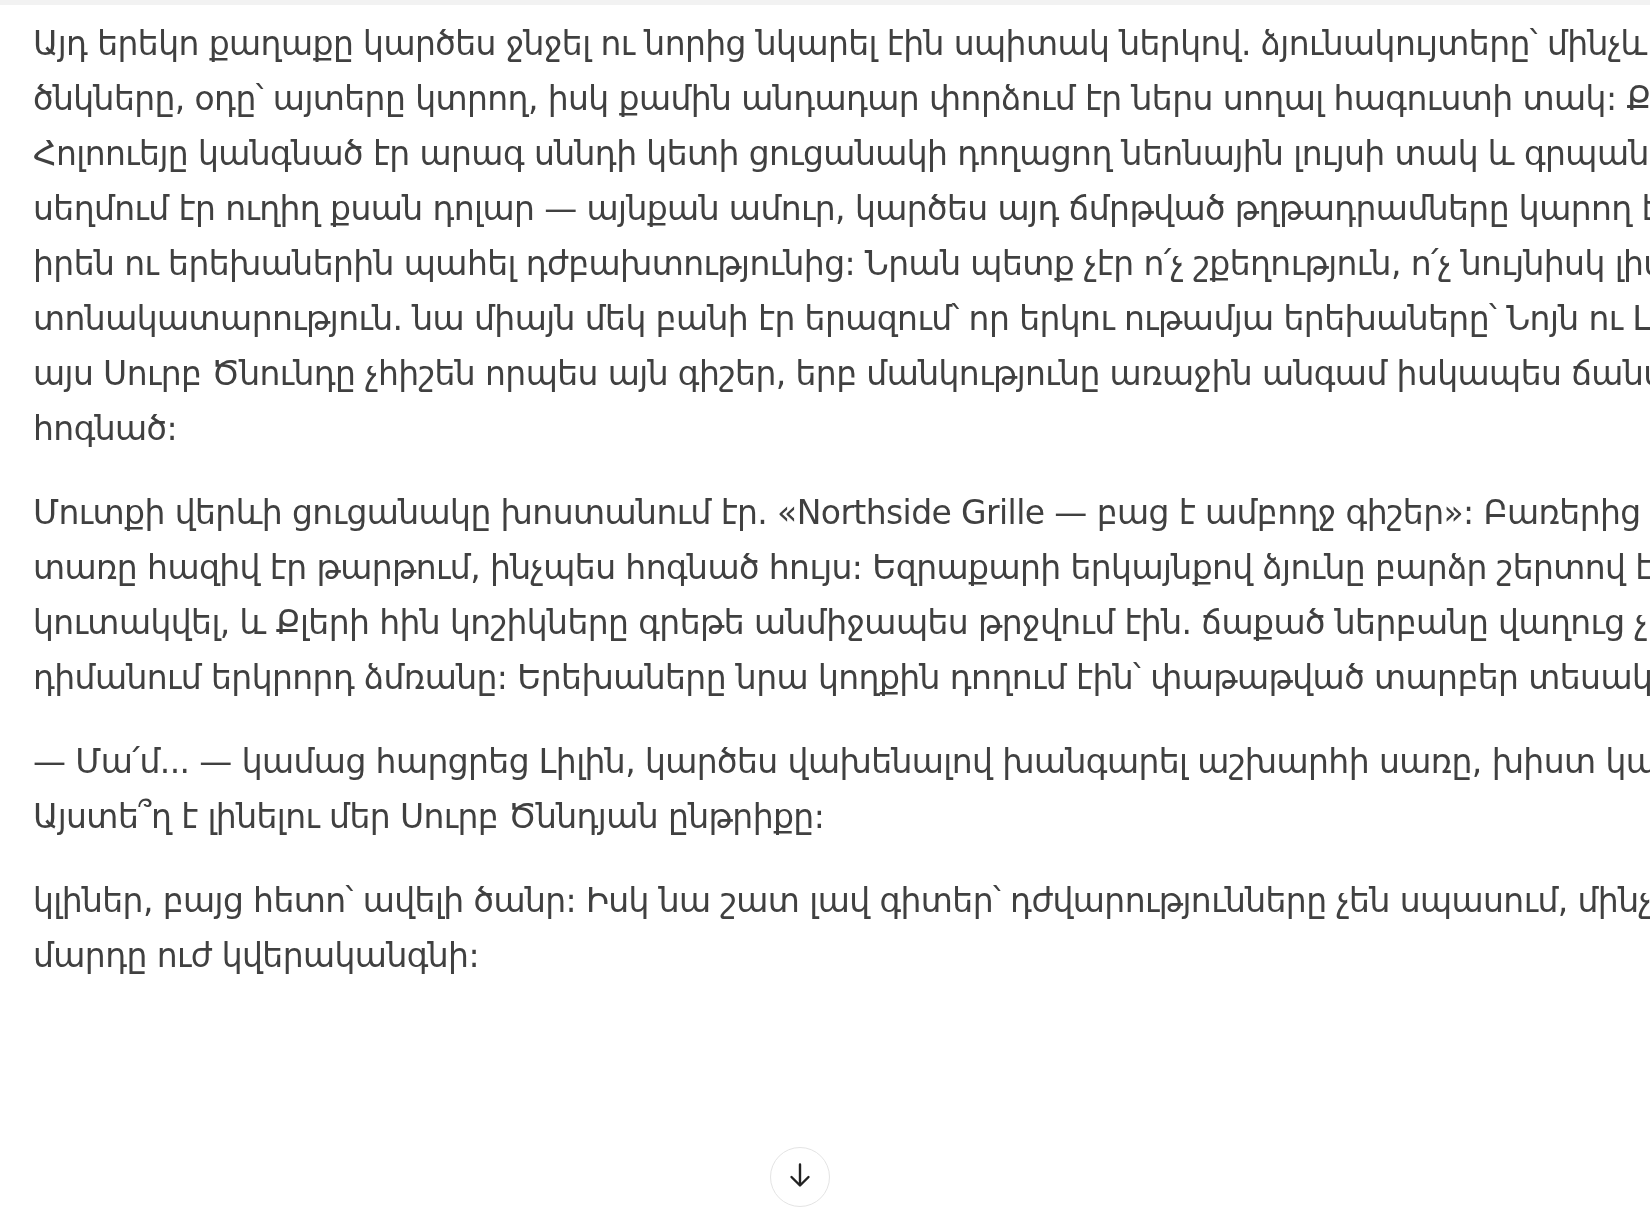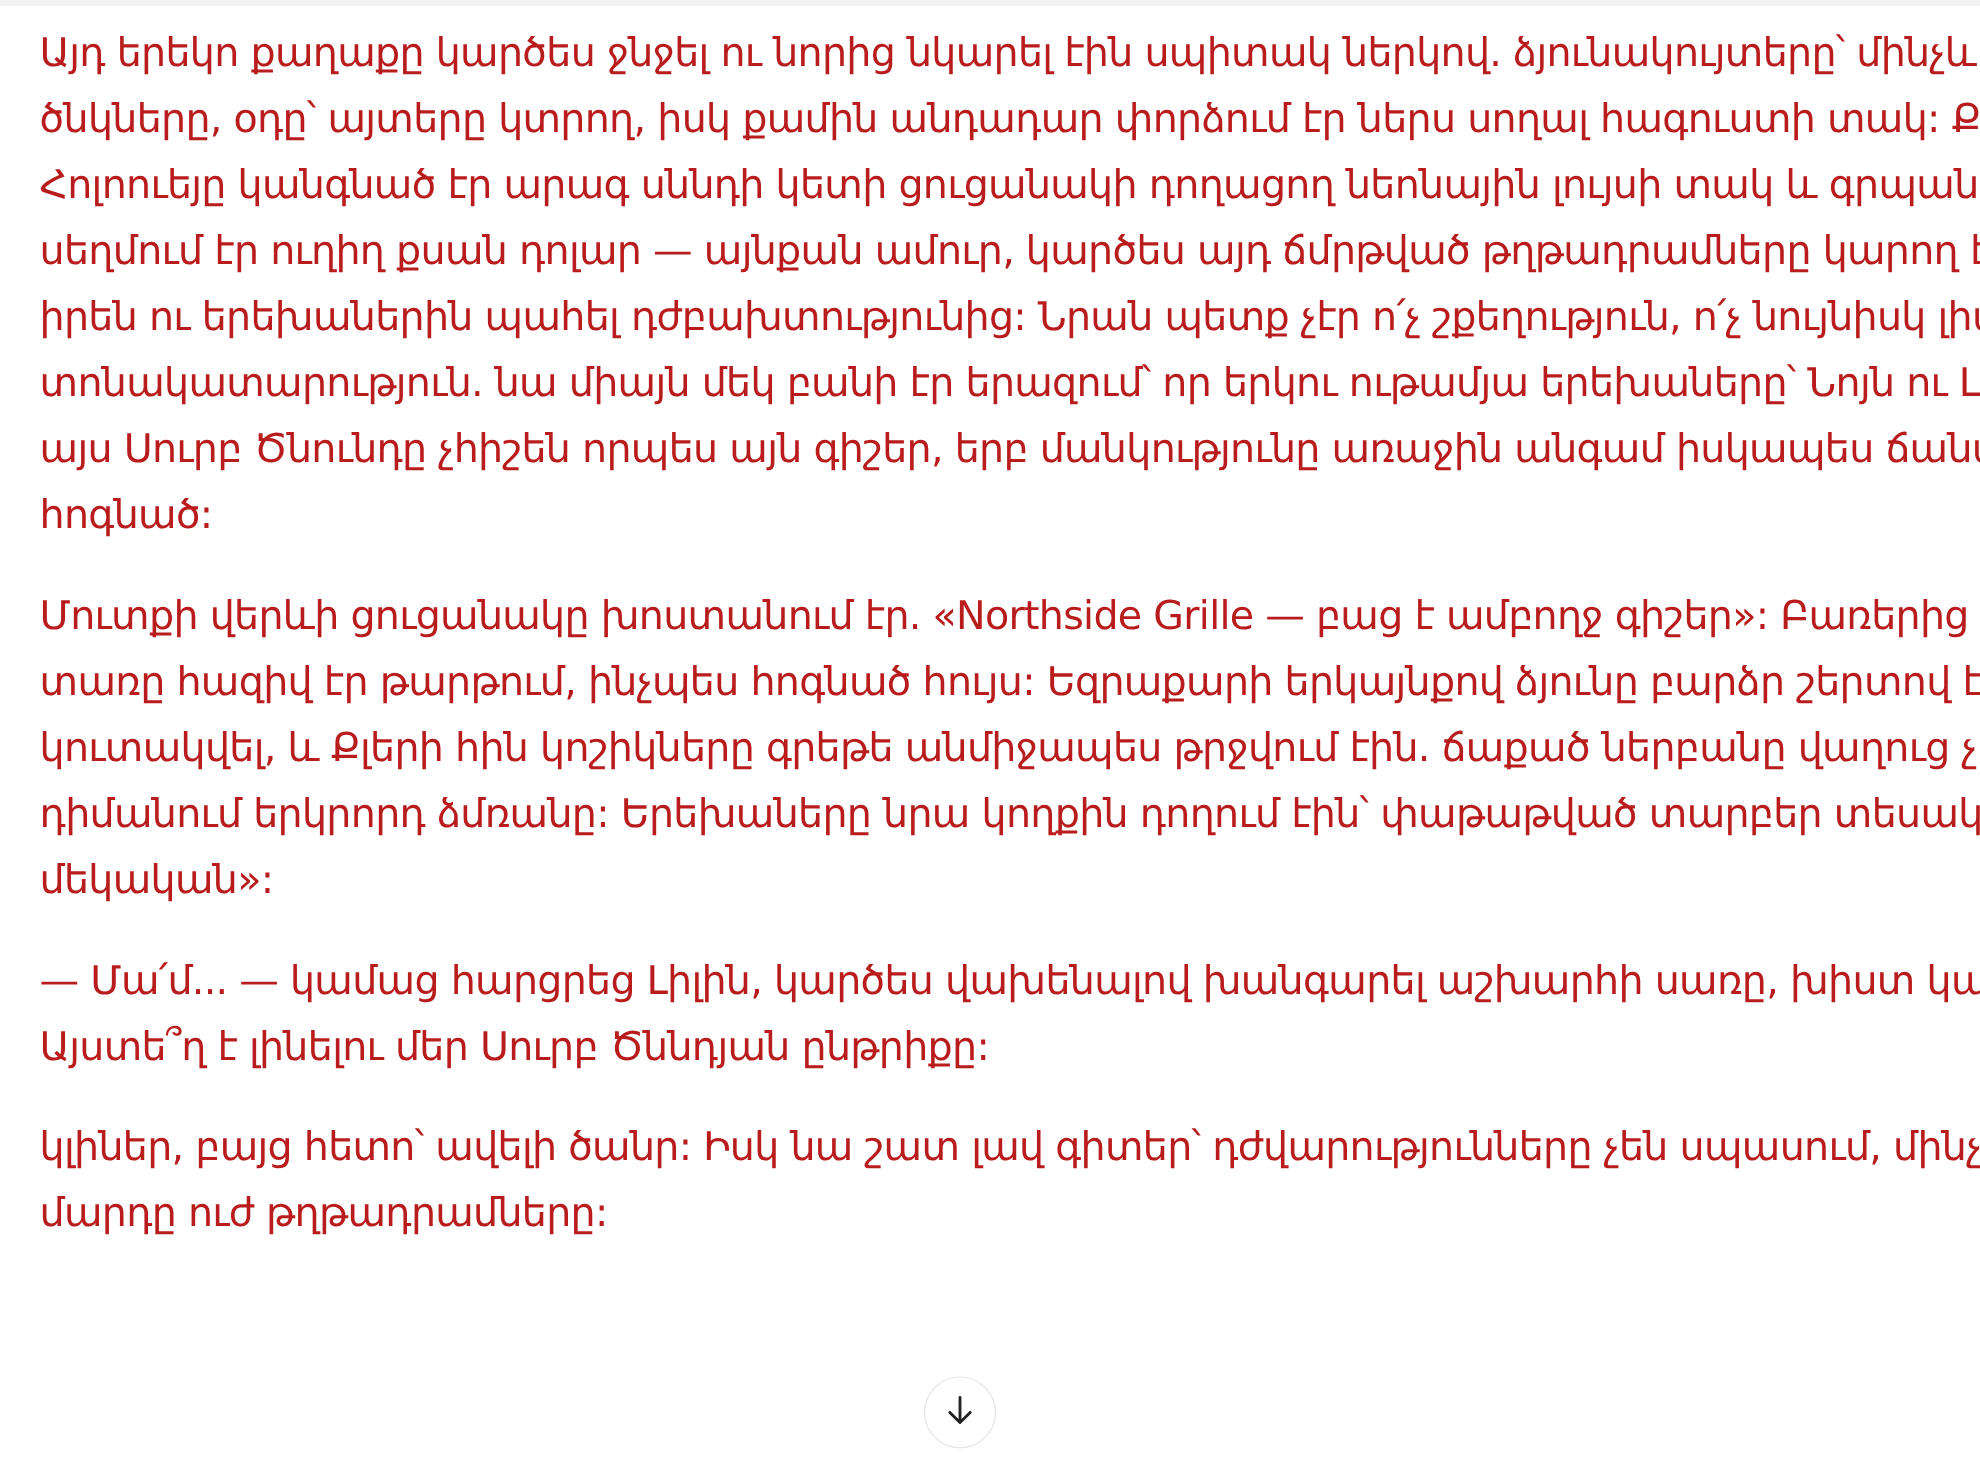--- a/index.html
+++ b/index.html
@@ -21,21 +21,21 @@
     color: #1b1b1b;
   }
   .paragraph {
     margin: 0 0 29px 0;
   }
   .line {
     font-size: 33px;
     line-height: 55px;
     letter-spacing: -0.6px;
     white-space: nowrap;
-    color: #b91c1c;
+    color: #404040;
   }
   .scroll-down-btn {
     position: absolute;
     left: 770px;
     top: 1147px;
     width: 60px;
     height: 60px;
     border-radius: 50%;
     background: #ffffff;
     border: 1px solid #e4e4e4;
@@ -64,29 +64,28 @@
       <div class="line">իրեն ու երեխաներին պահել դժբախտությունից: Նրան պետք չէր ո՛չ շքեղություն, ո՛չ նույնիսկ լիարժեք</div>
       <div class="line">տոնակատարություն. նա միայն մեկ բանի էր երազում՝ որ երկու ութամյա երեխաները՝ Նոյն ու Լիլին,</div>
       <div class="line">այս Սուրբ Ծնունդը չհիշեն որպես այն գիշեր, երբ մանկությունը առաջին անգամ իսկապես ճանաչեց</div>
       <div class="line">հոգնած:</div>
     </div>
     <div class="paragraph">
       <div class="line">Մուտքի վերևի ցուցանակը խոստանում էր. «Northside Grille — բաց է ամբողջ գիշեր»: Բառերից մեկի</div>
       <div class="line">տառը հազիվ էր թարթում, ինչպես հոգնած հույս: Եզրաքարի երկայնքով ձյունը բարձր շերտով էր</div>
       <div class="line">կուտակվել, և Քլերի հին կոշիկները գրեթե անմիջապես թրջվում էին. ճաքած ներբանը վաղուց չէր</div>
       <div class="line">դիմանում երկրորդ ձմռանը: Երեխաները նրա կողքին դողում էին՝ փաթաթված տարբեր տեսակի</div>
-      <div class="line">մեկական»:</div>
     </div>
     <div class="paragraph">
       <div class="line">— Մա՛մ... — կամաց հարցրեց Լիլին, կարծես վախենալով խանգարել աշխարհի սառը, խիստ կարգին: —</div>
       <div class="line">Այստե՞ղ է լինելու մեր Սուրբ Ծննդյան ընթրիքը:</div>
     </div>
     <div class="paragraph">
       <div class="line">կլիներ, բայց հետո՝ ավելի ծանր: Իսկ նա շատ լավ գիտեր՝ դժվարությունները չեն սպասում, մինչև</div>
-      <div class="line">մարդը ուժ թղթադրամները:</div>
+      <div class="line">մարդը ուժ կվերականգնի:</div>
     </div>
   </main>
 
 <button class="scroll-down-btn" aria-label="Scroll down">
   <span>
     <svg width="30" height="30" viewBox="0 0 30 30" fill="none" xmlns="http://www.w3.org/2000/svg">
       <path d="M15 4 V24 M6.5 16.5 L15 25 L23.5 16.5" stroke="#222222" stroke-width="2.4" fill="none" stroke-linecap="round" stroke-linejoin="round" transform="translate(0,-1.5)"></path>
     </svg>
   </span>
 </button>

